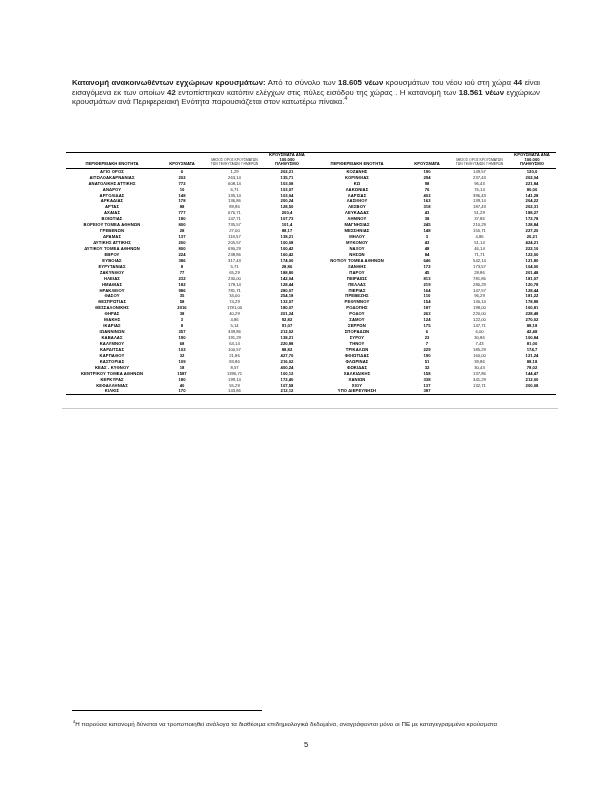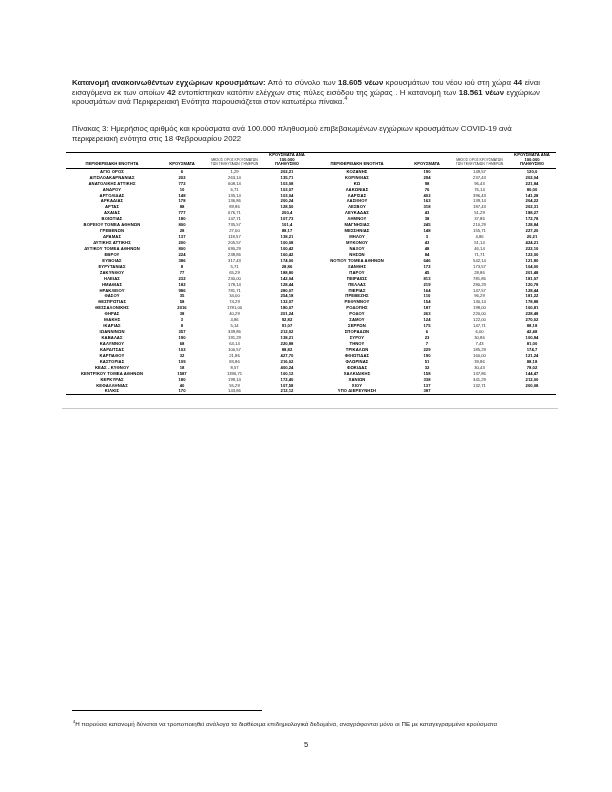--- a/index.html
+++ b/index.html
@@ -47,21 +47,20 @@
     font-size:7.5px;color:#1a1a1a;
   }
 </style>
 </head>
 <body>
 
 <div class="page">
 
   <p class="intro"><span style="font-weight: 700;">Κατανομή ανακοινωθέντων εγχώριων κρουσμάτων:</span><span> Από το σύνολο των </span><span style="font-weight: 700;">18.605 νέων</span><span> κρουσμάτων του νέου ιού στη χώρα </span><span style="font-weight: 700;">44</span><span> είναι εισαγόμενα εκ των οποίων </span><span style="font-weight: 700;">42</span><span> εντοπίστηκαν κατόπιν ελέγχων στις πύλες εισόδου της χώρας .  Η κατανομή των </span><span style="font-weight: 700;">18.561 νέων</span><span> εγχώριων κρουσμάτων ανά Περιφερειακή Ενότητα παρουσιάζεται στον κατωτέρω πίνακα.</span><sup>4</sup></p>
 
-  <p class="caption">Πίνακας 3:  Ημερήσιος αριθμός και κρούσματα ανά 100.000 πληθυσμού επιβεβαιωμένων εγχώριων κρουσμάτων COVID-19 ανά περιφερειακή ενότητα στις 18 Φεβρουαρίου 2022</p>
 
   <div class="tablewrap">
     <table class="covid">
       <colgroup>
         <col style="width:92px">
           <col style="width:48px">
           <col style="width:57px">
           <col style="width:48px">
         <col style="width:92px">
           <col style="width:48px">

